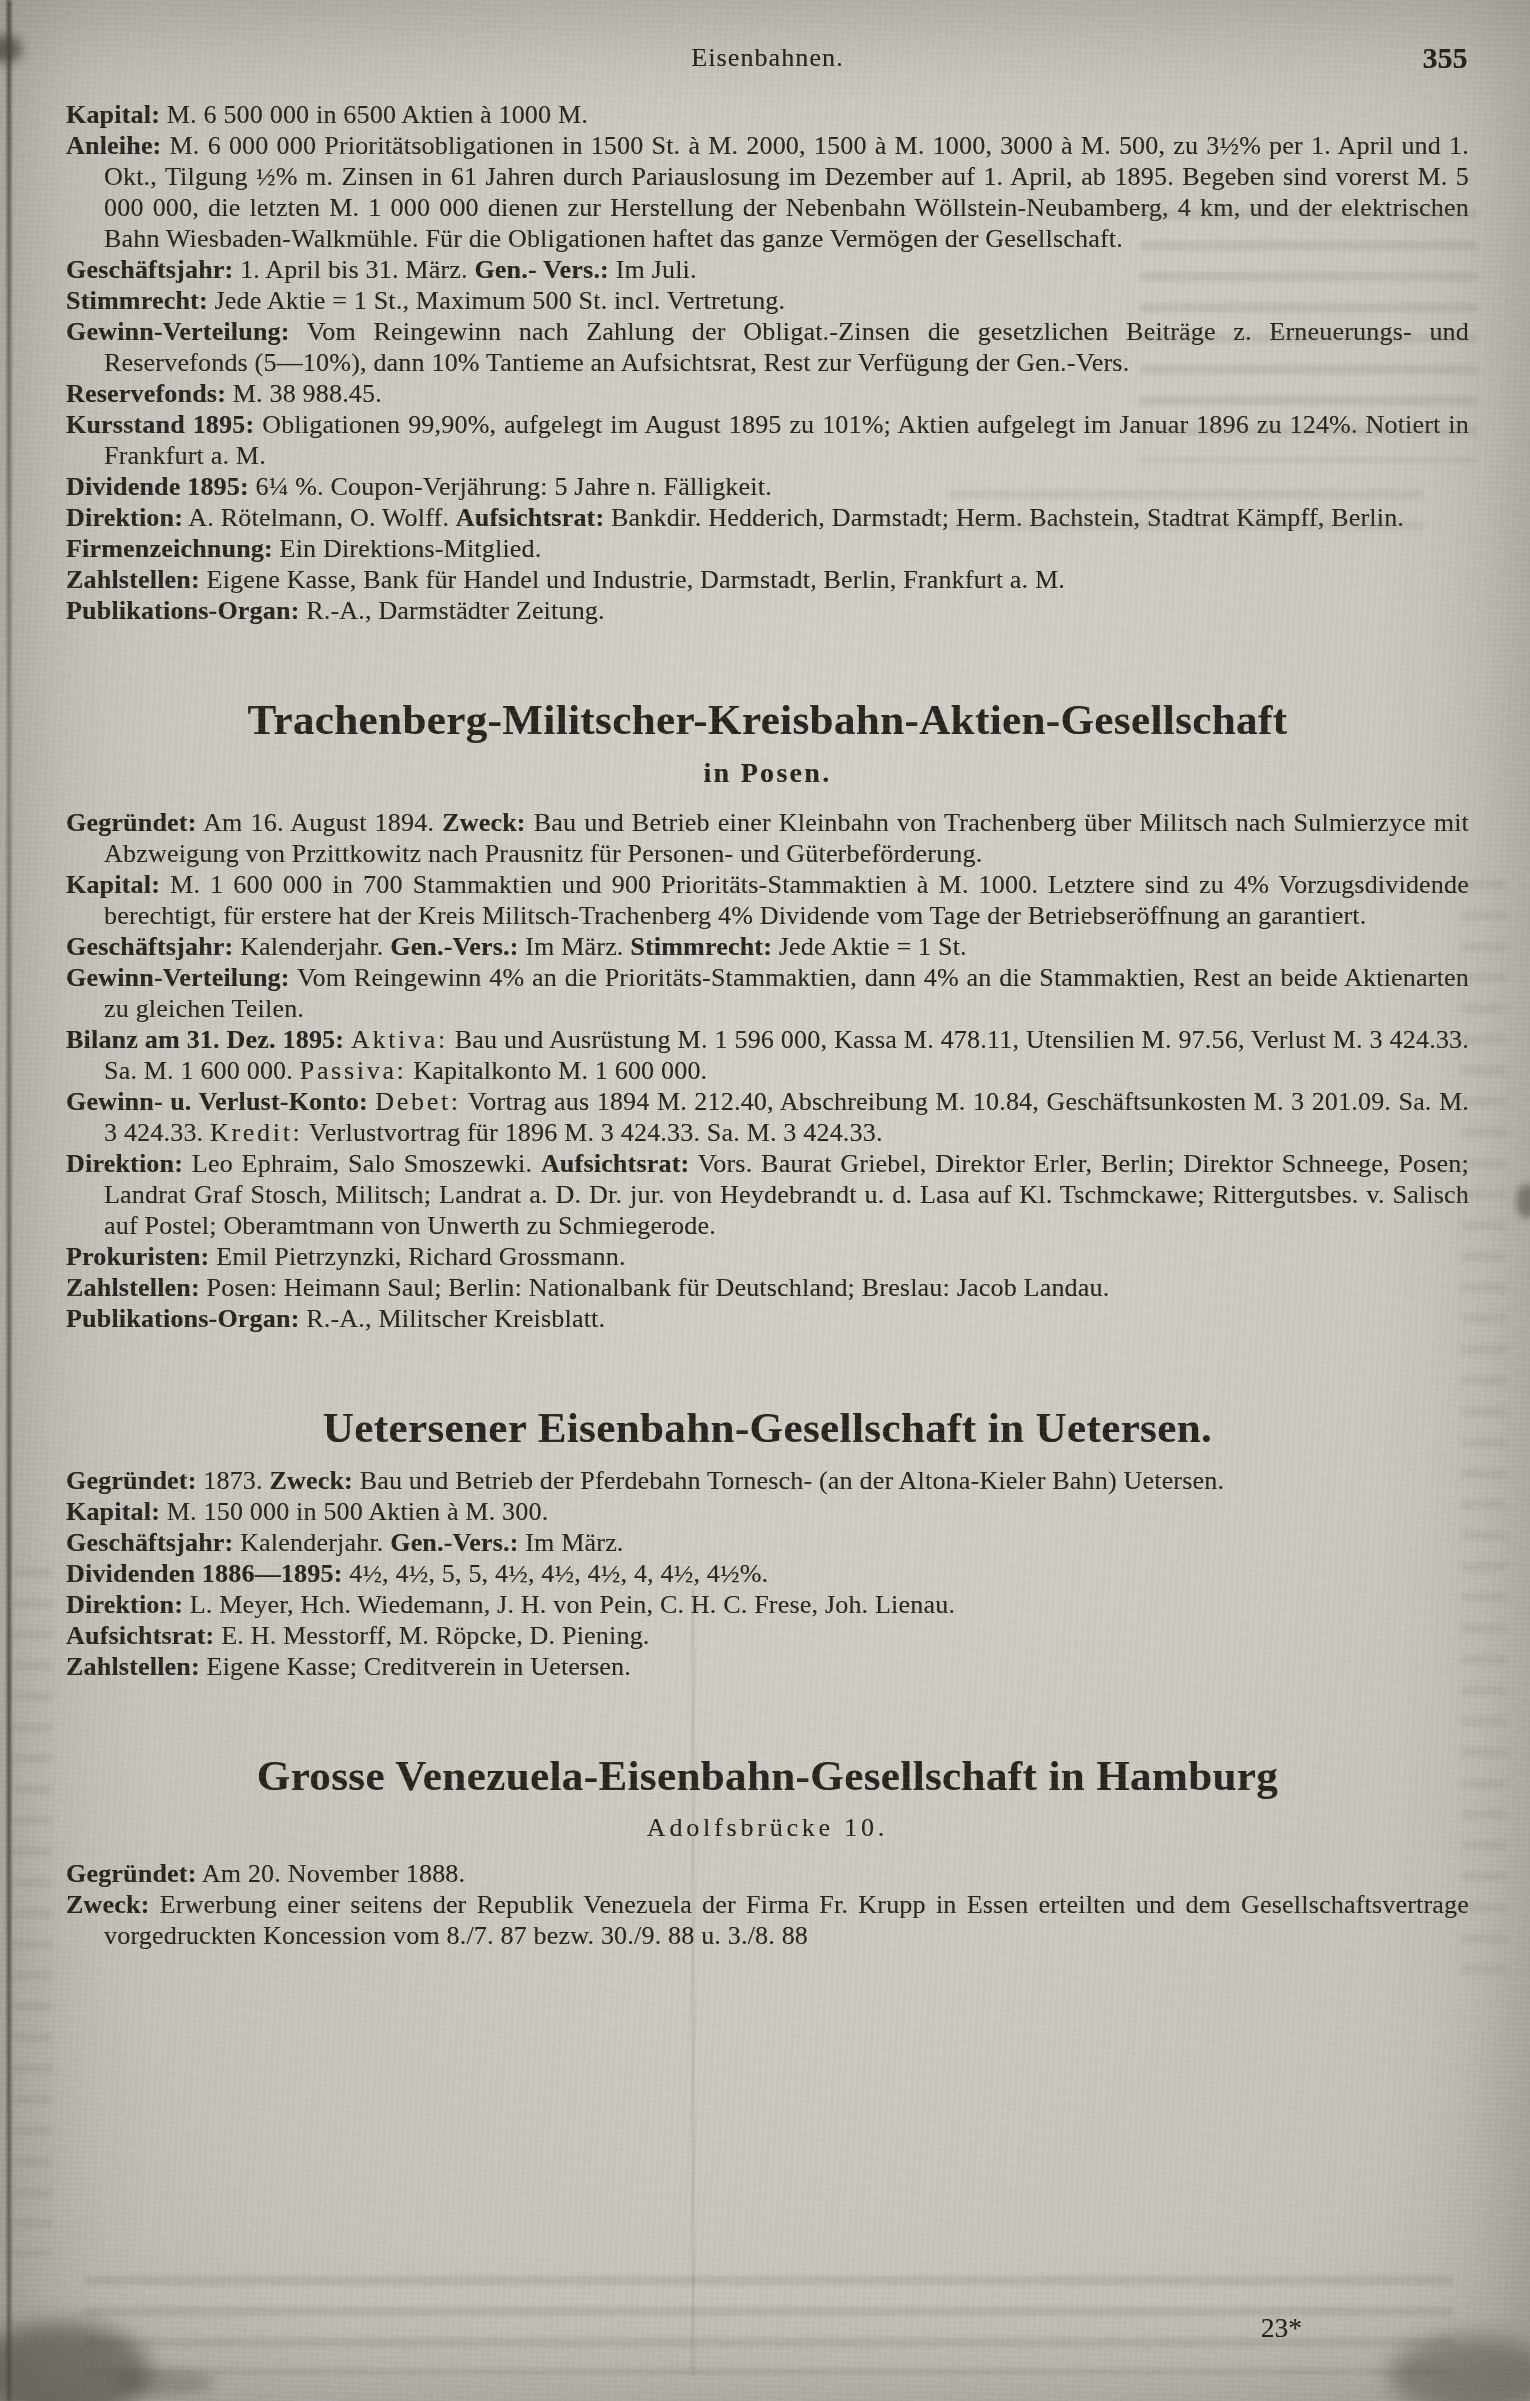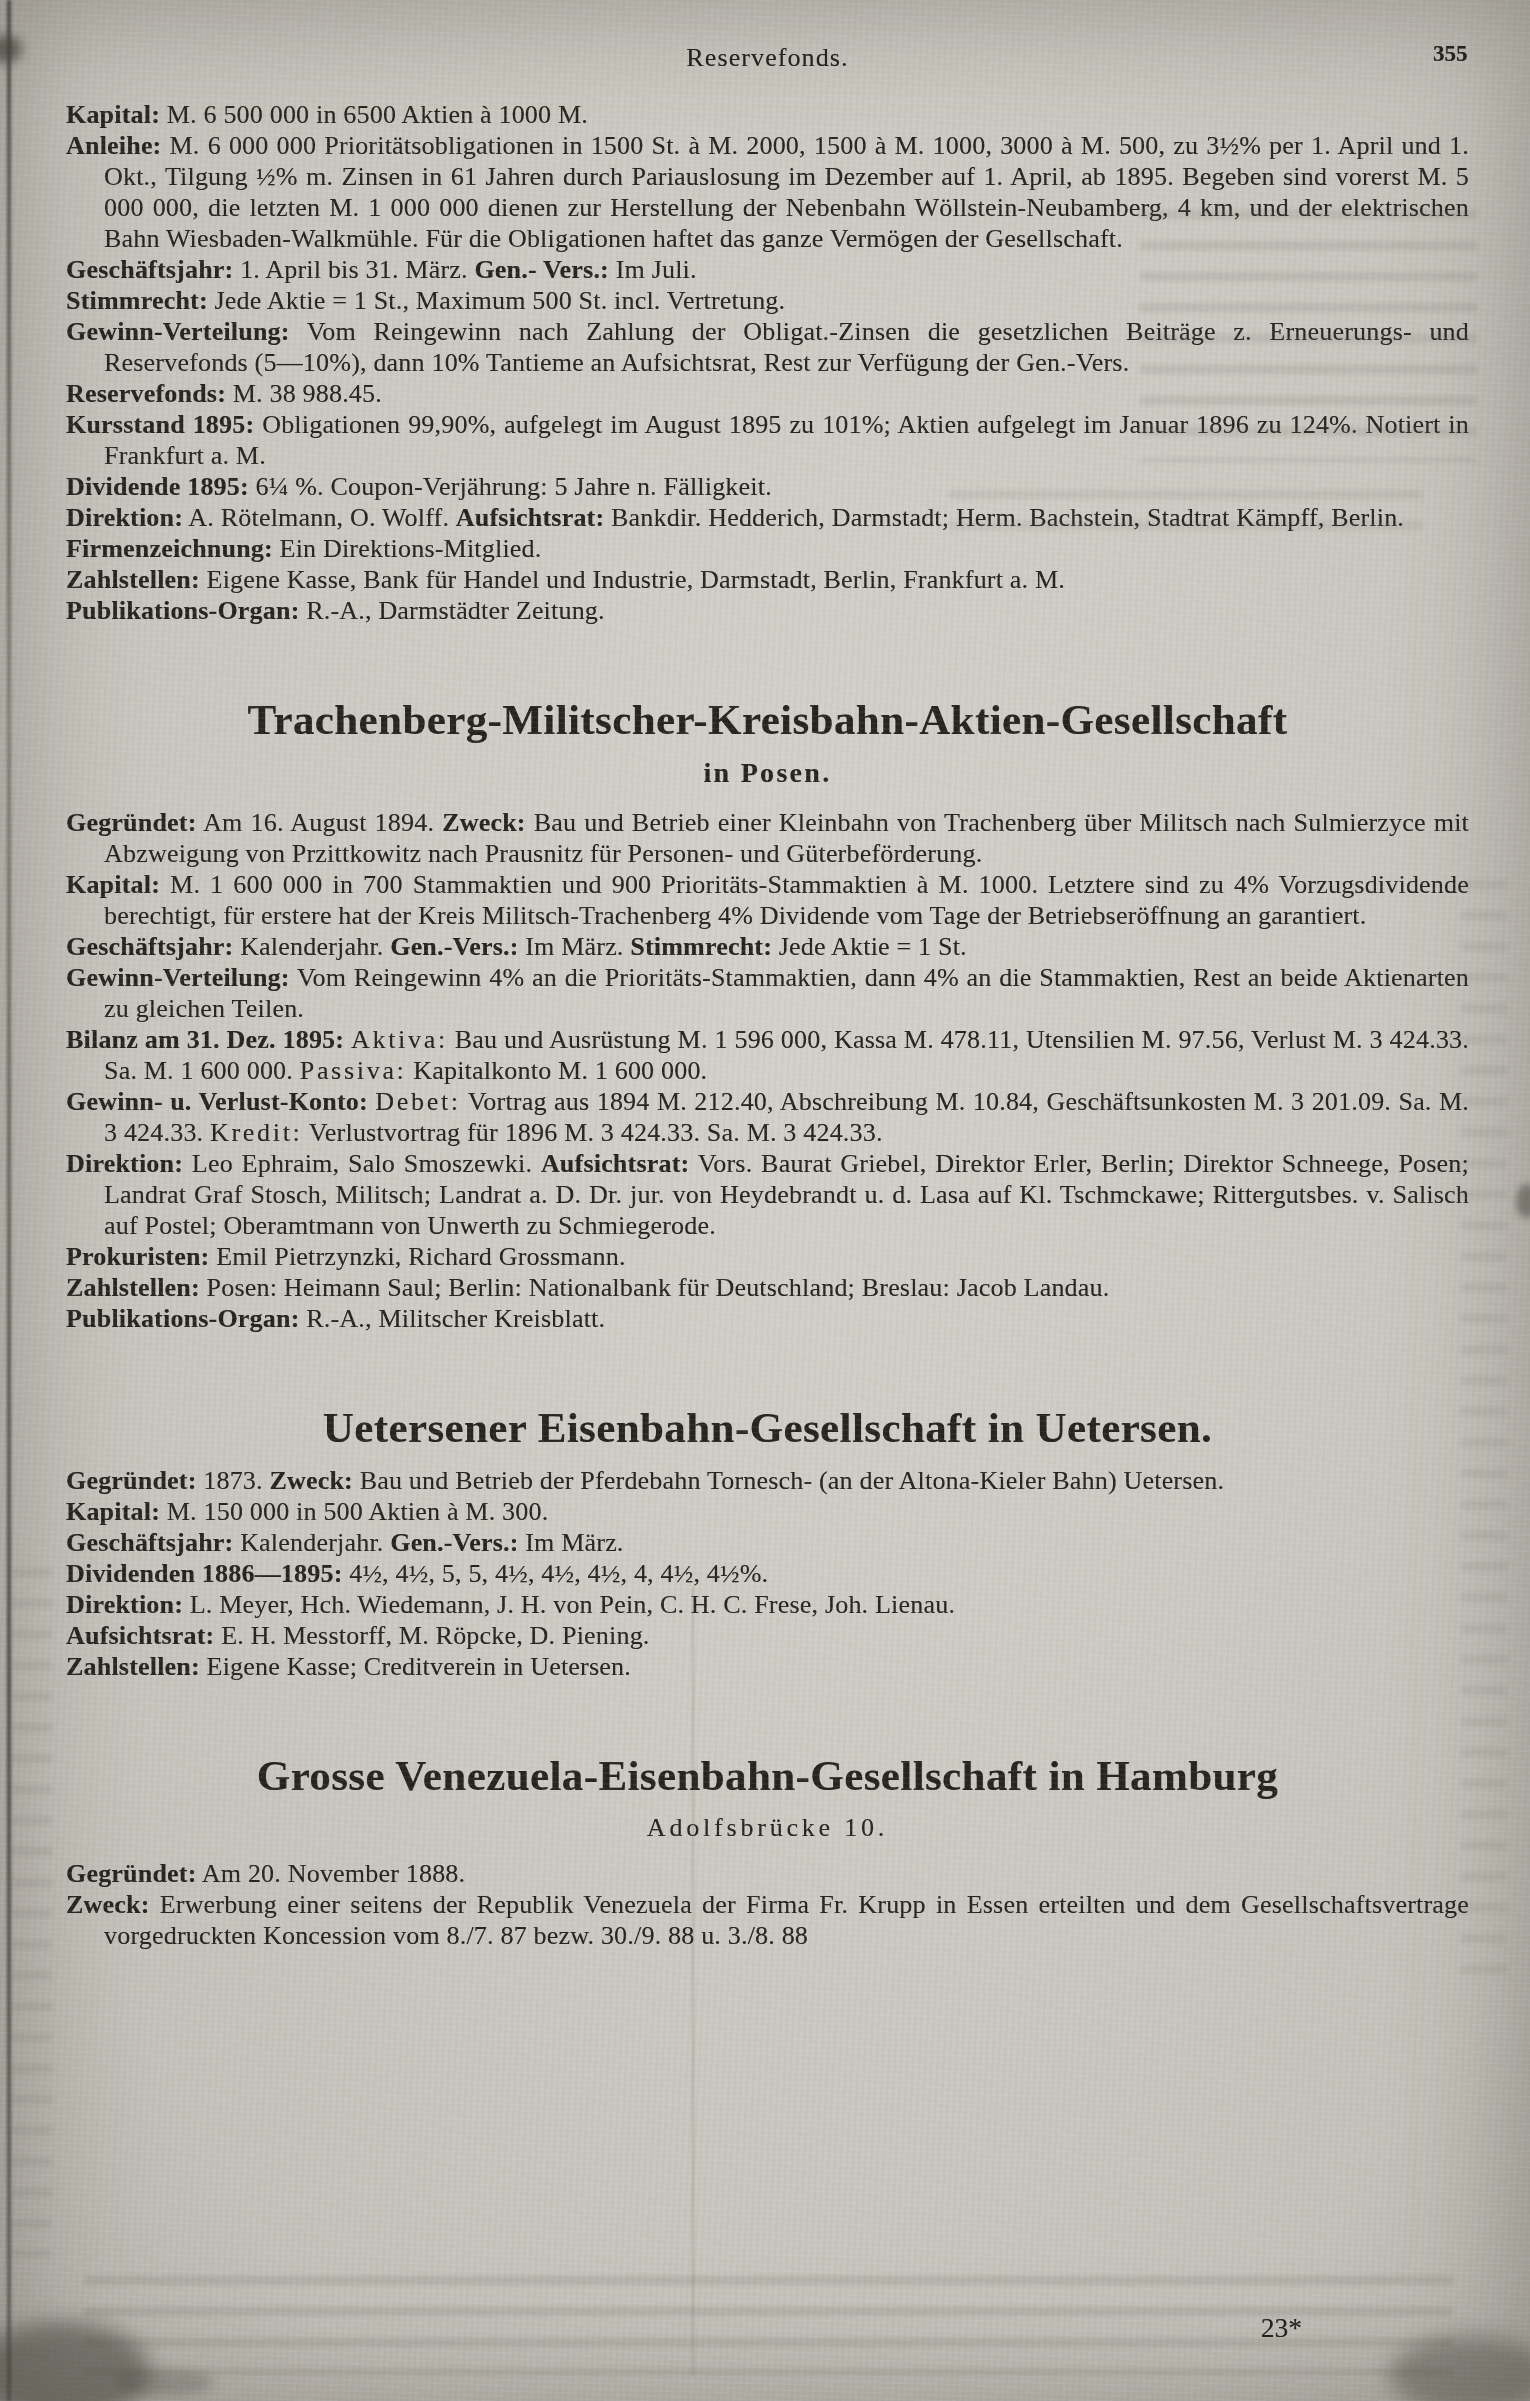--- a/index.html
+++ b/index.html
@@ -45,21 +45,21 @@
   .smudge-rm  { right:-7.7px; top:1184px;  width:21.4px;  height:34px; filter:blur(3.8px);  opacity:.5; }
   .crease{
     position:absolute; left:692px; top:1587px; width:2.3px; height:788px;
     background:rgba(70,67,60,.16); filter:blur(1.1px); pointer-events:none;
   }
 
   .page-header{ position:relative; height:35px; margin-bottom:21.4px;
     text-shadow:0.2px 0.3px 0.6px rgba(38,35,30,.4); }
   .running-title{ position:absolute; left:0; right:0; text-align:center;
     font-size:26px; letter-spacing:1.1px; }
-  .page-number{ position:absolute; right:1.5px; top:-2.3px; font-size:23px; font-weight:700; }
+  .page-number{ position:absolute; right:1.5px; top:-2.3px; font-size:30px; font-weight:700; }
 
   .body-text{ text-shadow:0.2px 0.3px 0.6px rgba(38,35,30,.35); }
   .entry{
     font-size:26px; line-height:31px; text-align:justify;
     padding-left:38px; text-indent:-38px; letter-spacing:0.2px;
   }
   .entry .lbl{ font-weight:700; }
   .entry .spaced{ letter-spacing:2.7px; }
   .company-section{ display:block; }
   .company-title{
@@ -91,21 +91,21 @@
   <div class="ghost ghost-5"></div>
   <div class="edge-line"></div>
   <div class="smudge smudge-tl"></div>
   <div class="smudge smudge-bl"></div>
   <div class="smudge smudge-bl2"></div>
   <div class="smudge smudge-br"></div>
   <div class="smudge smudge-rm"></div>
   <div class="crease"></div>
 
   <header class="page-header">
-    <div class="running-title">Reservefonds.</div>
+    <div class="running-title">Eisenbahnen.</div>
     <div class="page-number">355</div>
   </header>
 
   <main class="body-text">
       <section class="company-section">
         <p class="entry"><span class="lbl">Kapital:</span><span> M. 6 500 000 in 6500 Aktien à 1000 M.</span></p>
         <p class="entry"><span class="lbl">Anleihe:</span><span> M. 6 000 000 Prioritätsobligationen in 1500 St. à M. 2000, 1500 à M. 1000, 3000 à M. 500, zu 3½% per 1. April und 1. Okt., Tilgung ½% m. Zinsen in 61 Jahren durch Pariauslosung im Dezember auf 1. April, ab 1895. Begeben sind vorerst M. 5 000 000, die letzten M. 1 000 000 dienen zur Herstellung der Nebenbahn Wöllstein-Neubamberg, 4 km, und der elektrischen Bahn Wiesbaden-Walkmühle. Für die Obligationen haftet das ganze Vermögen der Gesellschaft.</span></p>
         <p class="entry"><span class="lbl">Geschäftsjahr:</span><span> 1. April bis 31. März. </span><span class="lbl">Gen.- Vers.:</span><span> Im Juli.</span></p>
         <p class="entry"><span class="lbl">Stimmrecht:</span><span> Jede Aktie = 1 St., Maximum 500 St. incl. Vertretung.</span></p>
         <p class="entry"><span class="lbl">Gewinn-Verteilung:</span><span> Vom Reingewinn nach Zahlung der Obligat.-Zinsen die gesetzlichen Beiträge z. Erneuerungs- und Reservefonds (5—10%), dann 10% Tantieme an Aufsichtsrat, Rest zur Verfügung der Gen.-Vers.</span></p>

